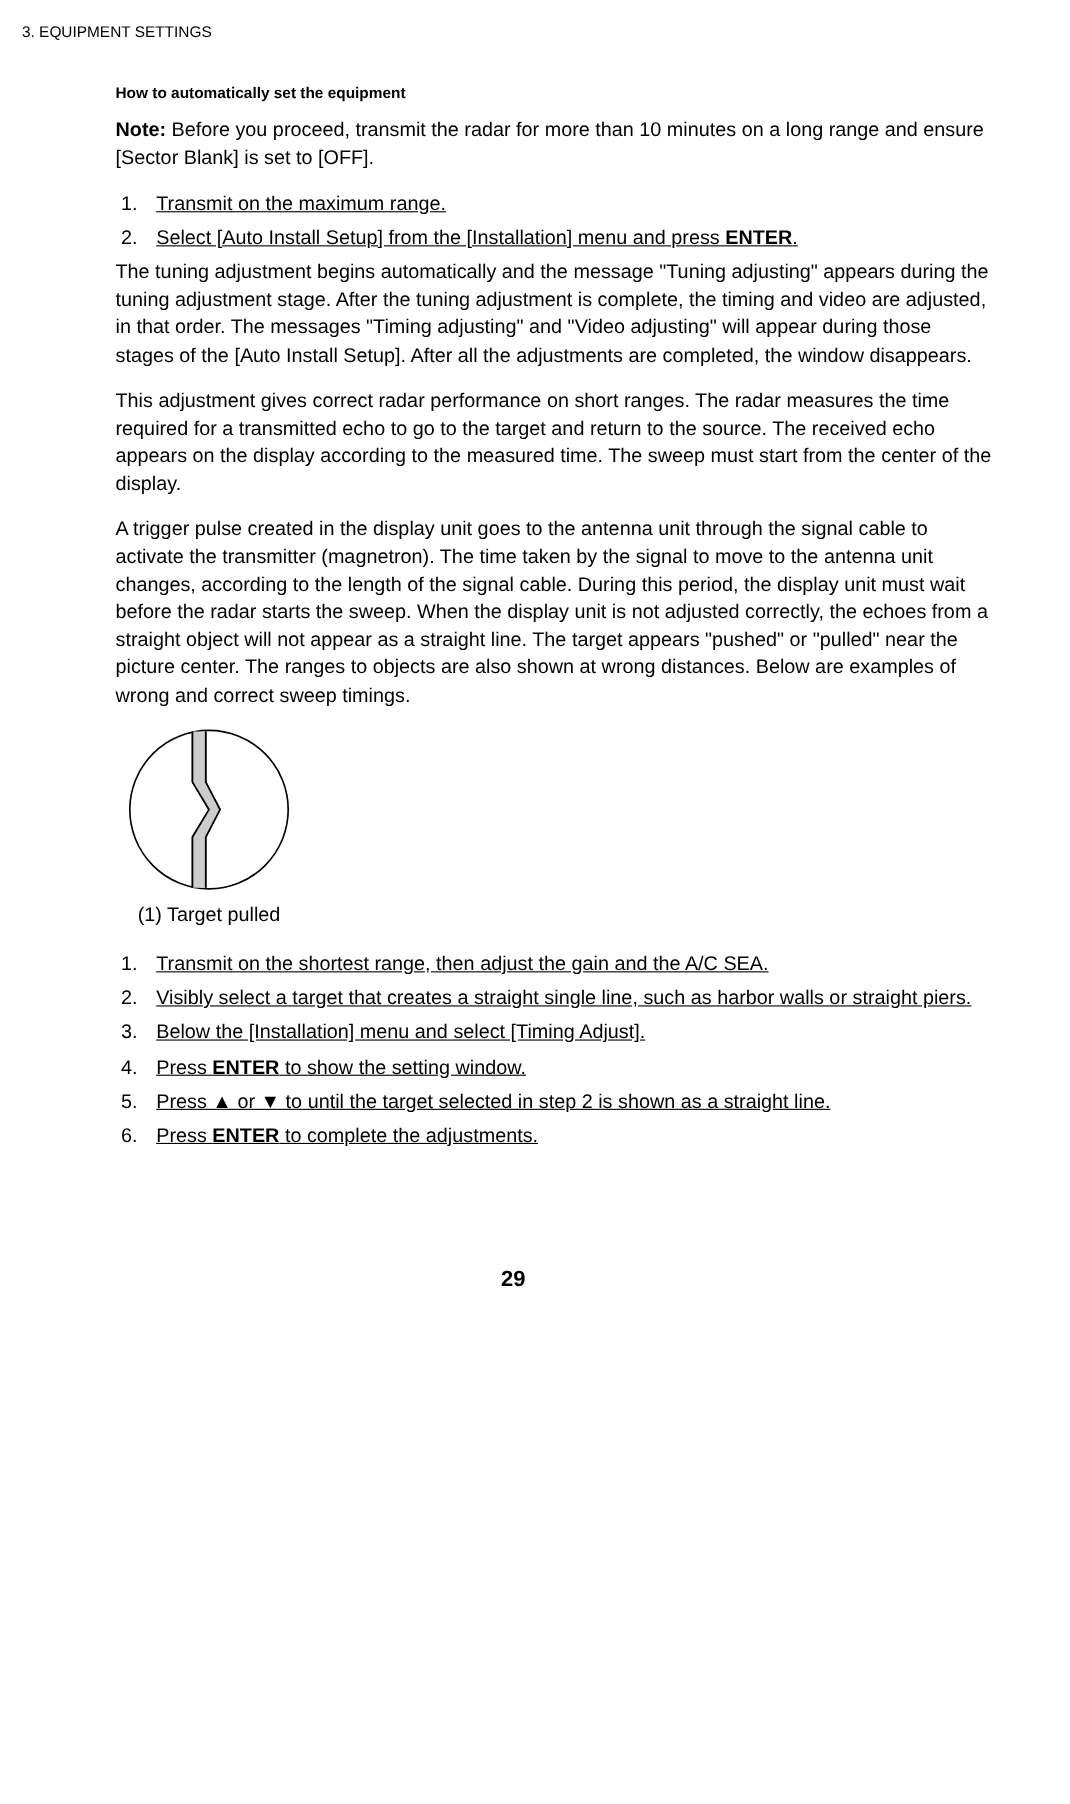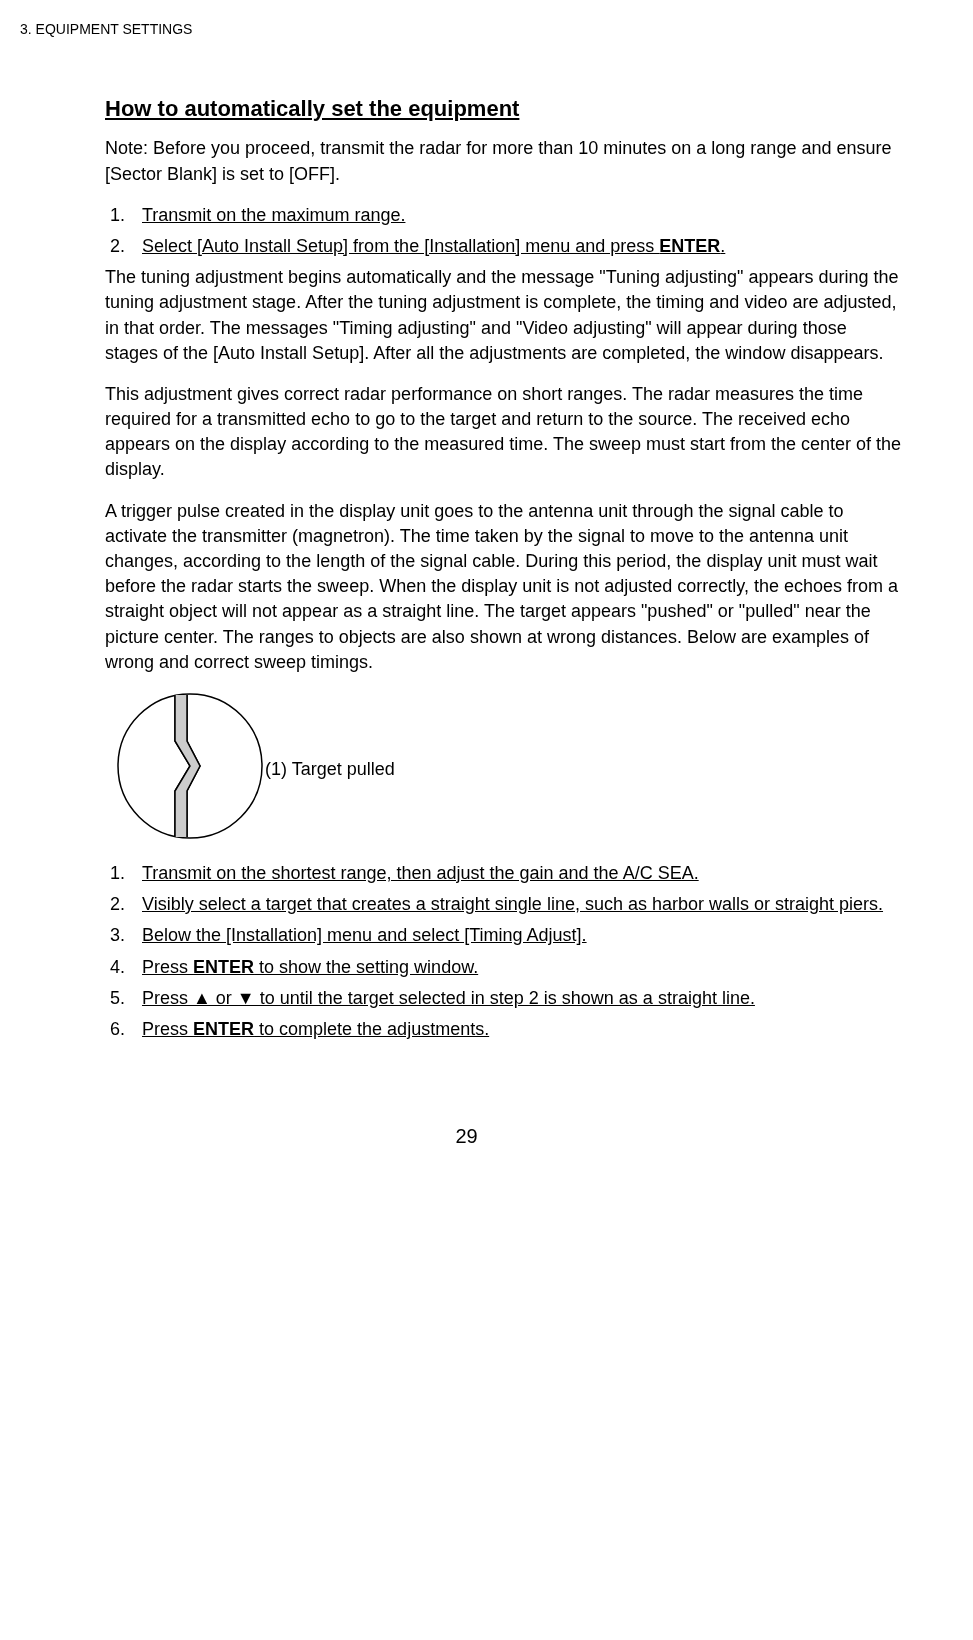--- a/index.html
+++ b/index.html
@@ -8,63 +8,63 @@
       line-height: 1.4;
       margin: 0;
       padding: 20px 60px 20px 20px;
       background: white;
       color: #000;
       width: 973px;
       box-sizing: border-box;
     }
     .header {
       font-size: 14px;
-      margin-bottom: 54px;
+      margin-bottom: 35px;
     }
     .content {
       margin-left: 85px;
       margin-right: 10px;
     }
     .subheading {
       font-weight: bold;
-      text-decoration: underline;
       margin-top: 20px;
       margin-bottom: 12px;
-      font-size: 22px;
+      font-size: 14px;
     }
     p {
       margin: 0 0 16px 0;
     }
     ol {
       margin: 0 0 0px 0;
       padding-left: 25px;
     }
     ol li {
       padding-left: 12px;
       margin-bottom: 6px;
       text-decoration: underline;
     }
     .note-label {
-      font-weight: normal;
+      font-weight: bold;
     }
     .diagrams {
       display: flex;
       align-items: flex-start;
       margin: 15px 0 20px 10px;
       gap: 50px;
     }
     .fig {
       display: flex;
+      flex-direction: column;
       align-items: center;
     }
     .page-num {
       text-align: center;
-      font-weight: normal;
+      font-weight: bold;
       font-size: 20px;
-      margin-top: 80px;
+      margin-top: 104px;
     }
   </style>
 </head>
 <body>
 
 <div class="header">3.  EQUIPMENT SETTINGS</div>
 
 <div class="content">
 
   <div class="subheading">How to automatically set the equipment</div>

